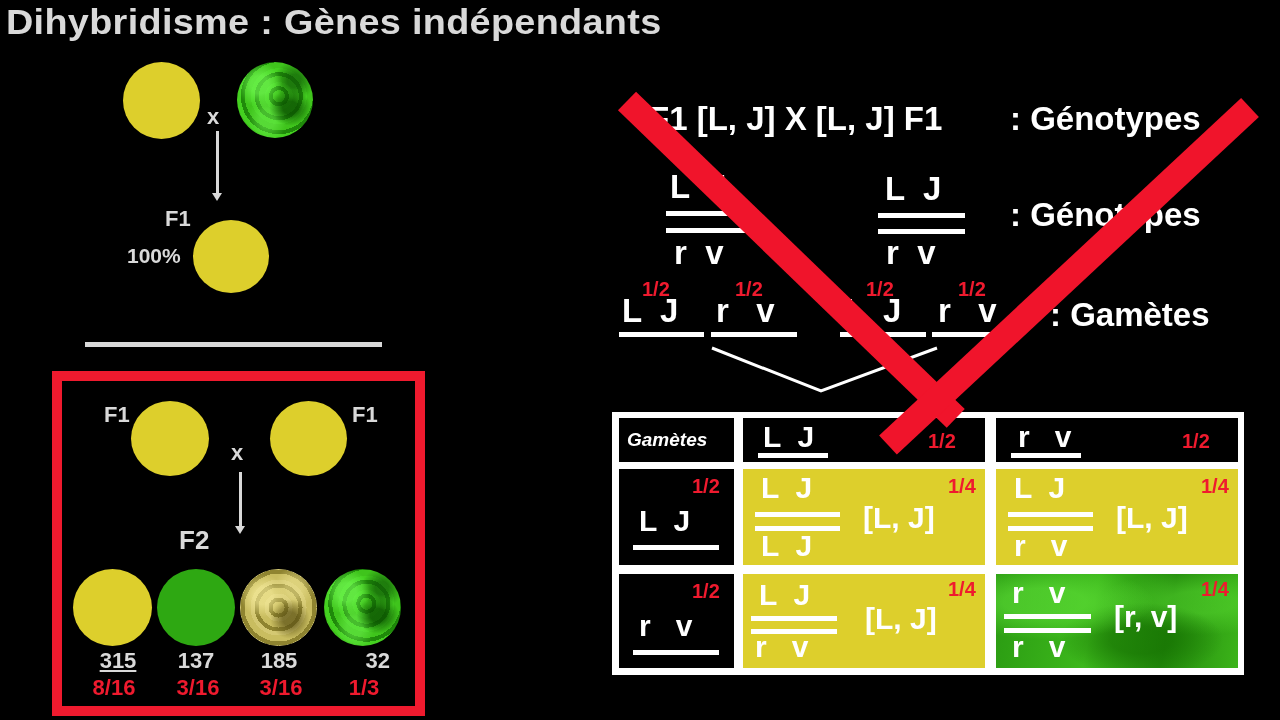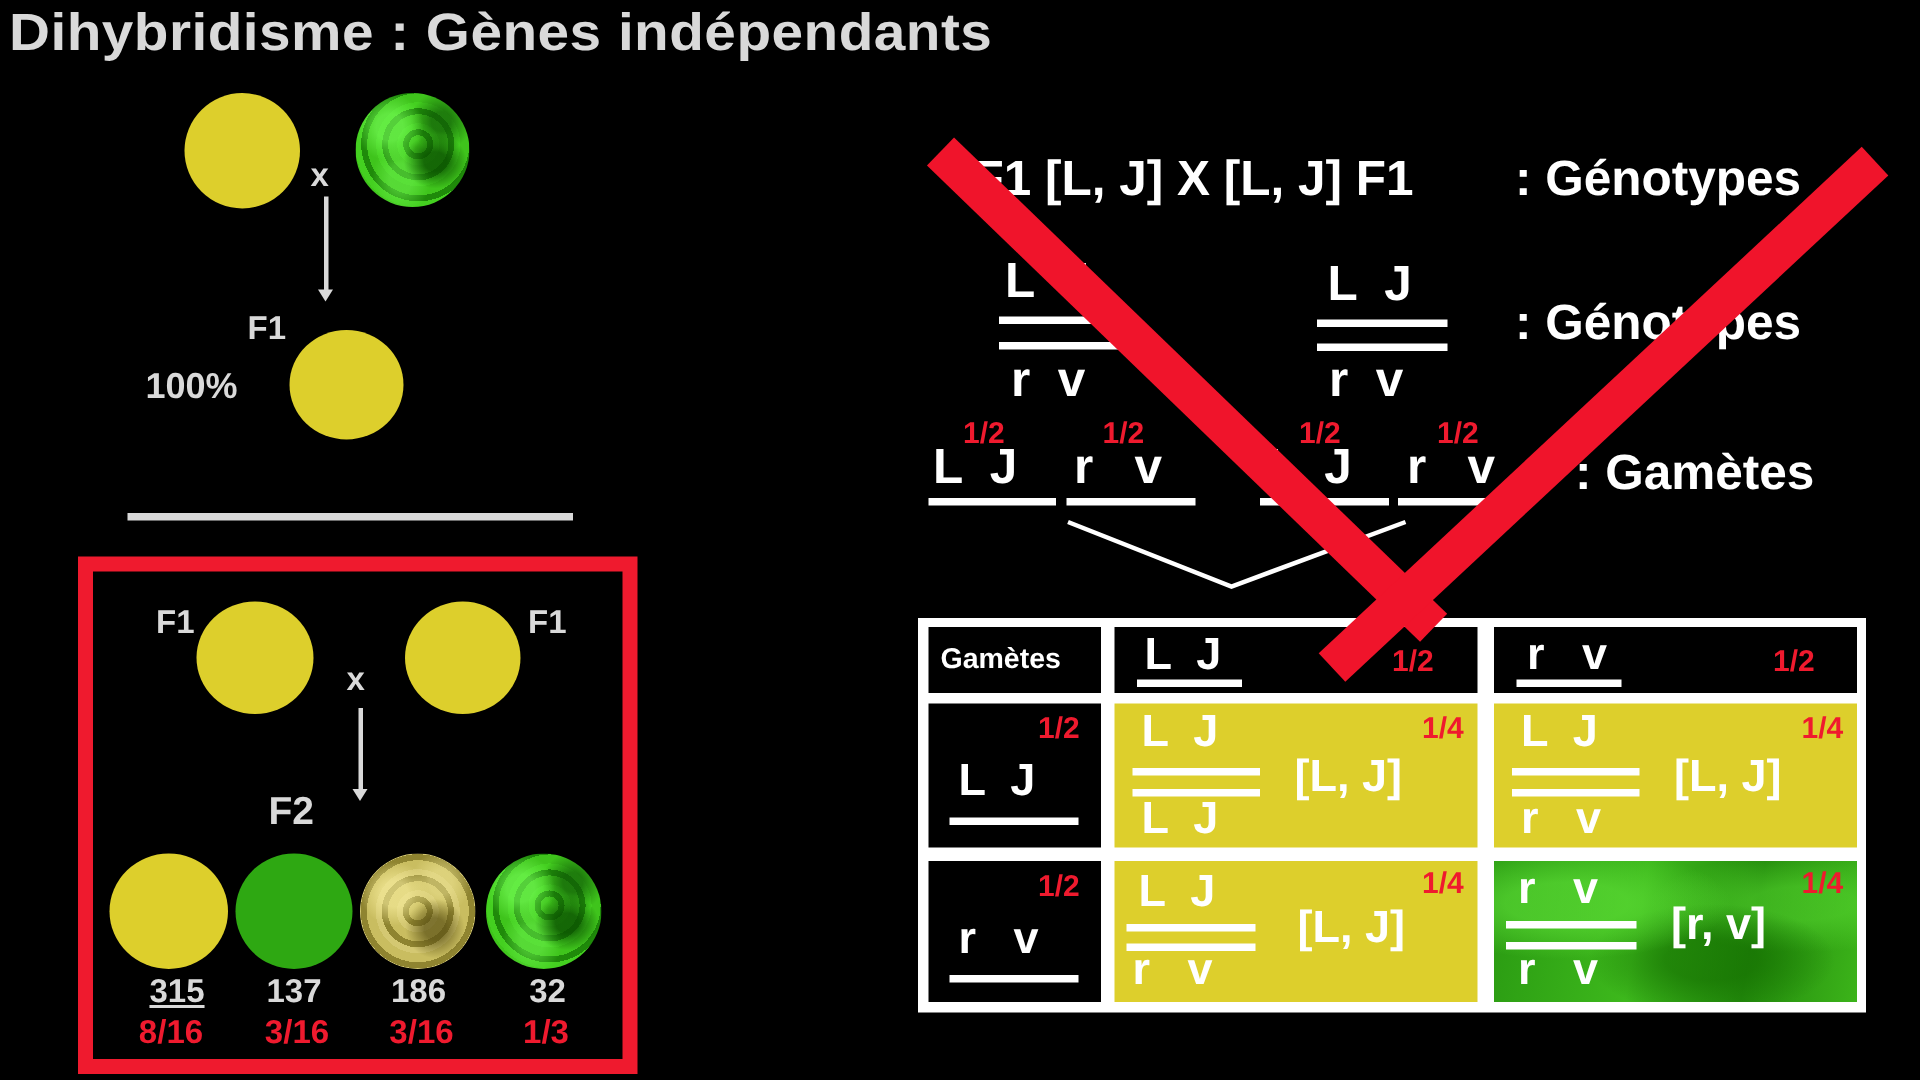--- a/index.html
+++ b/index.html
@@ -54,21 +54,21 @@
 
 <div class="abs title">Dihybridisme : Gènes indépendants</div>
 
 <div>
   <div class="circle yellow" style="left:123px;top:62px;width:77px;height:77px;"></div>
   <div class="abs grey-lbl" style="left:207px;top:104px;font-size:22px;">x</div>
   <div class="circle green-wrinkled" style="left:237px;top:62px;width:76px;height:76px;"></div>
   <div class="vline" style="left:216px;top:131px;height:64px;"></div>
   <div class="arrowhead" style="left:212px;top:193px;"></div>
   <div class="abs grey-lbl" style="left:165px;top:206px;font-size:22px;">F1</div>
-  <div class="abs grey-lbl" style="left:97px;top:244px;font-size:24px;">100%</div>
+  <div class="abs grey-lbl" style="left:127px;top:244px;font-size:21px;">100%</div>
   <div class="circle yellow" style="left:193px;top:220px;width:76px;height:73px;"></div>
 </div>
 
 <div class="abs sep"></div>
 
 <div class="abs redbox"></div>
 <div>
   <div class="abs grey-lbl" style="left:104px;top:402px;font-size:22px;">F1</div>
   <div class="circle yellow" style="left:131px;top:401px;width:78px;height:75px;"></div>
   <div class="abs grey-lbl" style="left:231px;top:440px;font-size:22px;">x</div>
@@ -80,22 +80,22 @@
 </div>
 
 <div>
   <div class="circle yellow" style="left:73px;top:569px;width:79px;height:77px;"></div>
   <div class="circle green-solid" style="left:157px;top:569px;width:78px;height:77px;"></div>
   <div class="circle yellow-wrinkled" style="left:240px;top:569px;width:77px;height:77px;"></div>
   <div class="circle green-wrinkled" style="left:324px;top:569px;width:77px;height:77px;"></div>
 
   <div class="abs grey-lbl" style="left:93px;top:648px;font-size:22px;width:50px;text-align:center;text-decoration:underline;">315</div>
   <div class="abs grey-lbl" style="left:171px;top:648px;font-size:22px;width:50px;text-align:center;">137</div>
-  <div class="abs grey-lbl" style="left:254px;top:648px;font-size:22px;width:50px;text-align:center;">186</div>
-  <div class="abs grey-lbl" style="left:340px;top:648px;font-size:22px;width:50px;text-align:center;">32</div>
+  <div class="abs grey-lbl" style="left:254px;top:648px;font-size:22px;width:50px;text-align:center;">185</div>
+  <div class="abs grey-lbl" style="left:340px;top:648px;font-size:22px;width:50px;text-align:right;">32</div>
 
   <div class="abs red-lbl" style="left:84px;top:675px;font-size:22px;width:60px;text-align:center;">8/16</div>
   <div class="abs red-lbl" style="left:168px;top:675px;font-size:22px;width:60px;text-align:center;">3/16</div>
   <div class="abs red-lbl" style="left:251px;top:675px;font-size:22px;width:60px;text-align:center;">3/16</div>
   <div class="abs red-lbl" style="left:334px;top:675px;font-size:22px;width:60px;text-align:center;">1/3</div>
 </div>
 
 <div class="abs bigtxt" style="left:649px;top:100px;">F1 [L, J] X [L, J] F1</div>
 <div class="abs bigtxt" style="left:1010px;top:100px;">: Génotypes</div>
 
@@ -132,21 +132,21 @@
 </div>
 <div class="abs bigtxt" style="left:1050px;top:296px;">: Gamètes</div>
 
 <svg class="abs" style="left:700px;top:340px;" width="250" height="60">
   <polyline points="12,8 121,51 237,8" fill="none" stroke="#fff" stroke-width="3"></polyline>
 </svg>
 
 <div class="abs tframe">
 
   <div class="cell cblack" style="left:7px;top:6px;width:115px;height:44px;">
-    <div class="abs" style="left:8px;top:11px;font-size:19px;color:#fff;">Gamètes</div>
+    <div class="abs" style="left:8px;top:11px;font-size:19px;color:#fff;font-style:italic;">Gamètes</div>
   </div>
   <div class="cell cblack" style="left:131px;top:6px;width:242px;height:44px;">
     <div class="ctext" style="left:20px;top:2px;white-space:pre;">L  J</div>
     <div class="bar" style="left:15px;top:35px;width:70px;"></div>
     <div class="frac" style="left:185px;top:12px;">1/2</div>
   </div>
   <div class="cell cblack" style="left:384px;top:6px;width:242px;height:44px;">
     <div class="ctext" style="left:22px;top:2px;white-space:pre;">r   v</div>
     <div class="bar" style="left:15px;top:35px;width:70px;"></div>
     <div class="frac" style="left:186px;top:12px;">1/2</div>

